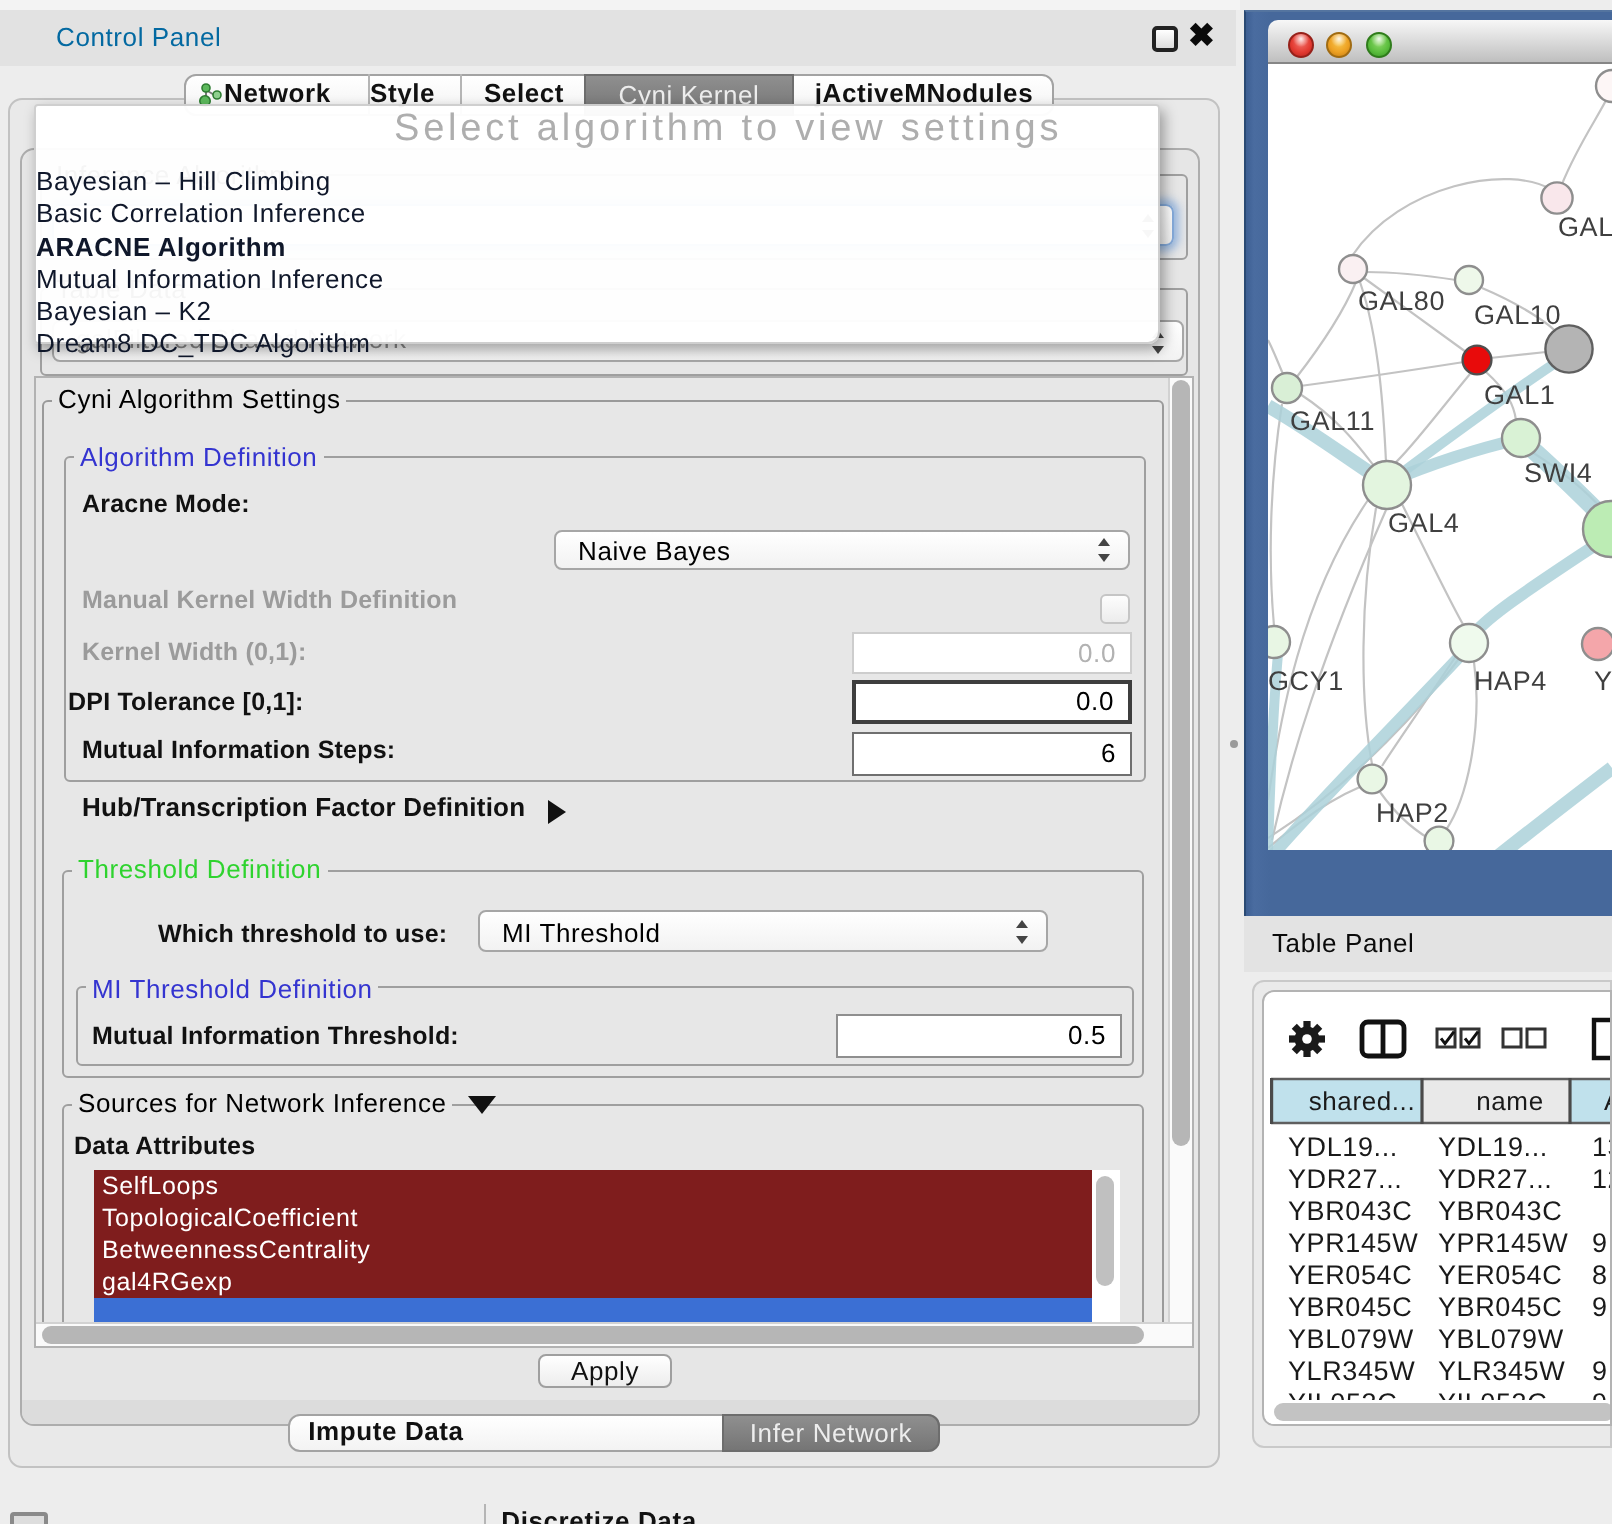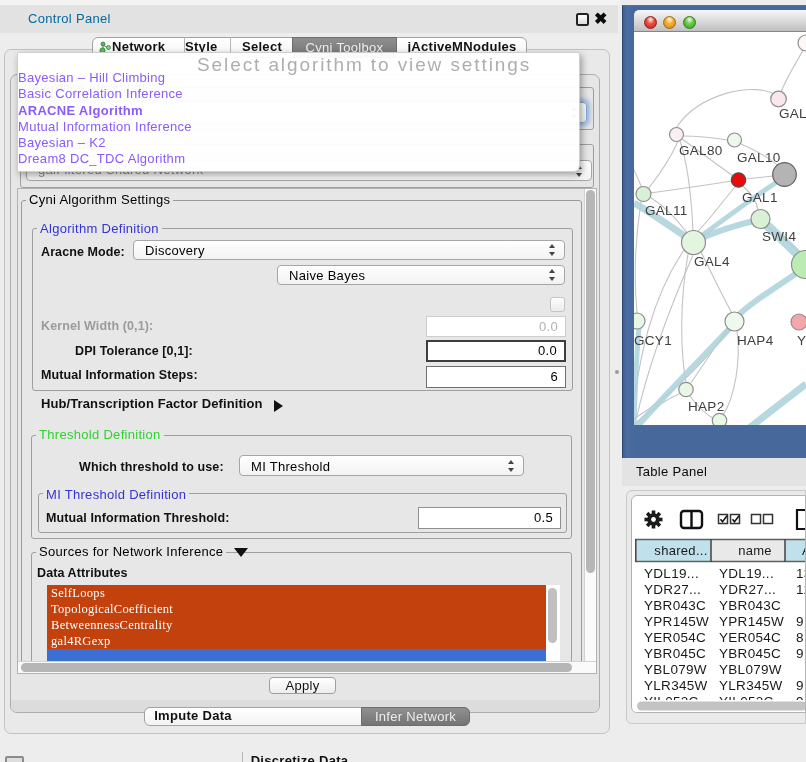--- a/index.html
+++ b/index.html
@@ -47,32 +47,29 @@
 
 <div class="abs" style="left:17px;top:188px;width:580px;height:486px;background:#e7e7e7;border:1px solid #b2b2b2;box-sizing:border-box;"></div>
 <div id="vpclip" class="abs" style="left:18px;top:189px;width:566px;height:472px;overflow:hidden;">
 
   <div class="group" style="left:3px;top:11px;width:561px;height:470px;border-color:#9a9a9a;"></div>
   <div class="gtitle" style="left:8px;top:4px;background:#e7e7e7;color:#000;">Cyni Algorithm Settings</div>
 
   <div class="group" style="left:14px;top:39px;width:541px;height:163px;"></div>
   <div class="gtitle" style="left:19px;top:33px;background:#e7e7e7;color:#3434d0;">Algorithm Definition</div>
   <div class="abs lbl" style="left:23px;top:56px;">Aracne Mode:</div>
-  <div class="combo" style="left:115px;top:51px;width:432px;height:20px;">
-      <span class="ctext" style="line-height:20px;">Discovery</span>
-      <span class="ar"></span>
-    </div>
   <div class="combo" style="left:259px;top:76px;width:288px;height:20px;">
       <span class="ctext" style="line-height:20px;">Naive Bayes</span>
       <span class="ar"></span>
     </div>
+  <div class="abs lbl gray" style="left:23px;top:104px;">Manual Kernel Width Definition</div>
   <div class="abs" style="left:532px;top:108px;width:13px;height:13px;border:1px solid #c5c5c5;border-radius:3px;background:linear-gradient(#fdfdfd,#ececec);"></div>
   <div class="abs lbl gray" style="left:23px;top:130px;">Kernel Width (0,1):</div>
   <div class="field" style="left:408px;top:127px;width:140px;height:21px;border:1px solid #cdcdcd;line-height:19px;padding-right:7px;color:#b2b2b2;">0.0</div>
-  <div class="abs lbl" style="left:33px;top:155px;padding-left:24px;">DPI Tolerance [0,1]:</div>
+  <div class="abs lbl" style="left:16px;top:155px;">DPI Tolerance [0,1]:</div>
   <div class="field" style="left:408px;top:151px;width:140px;height:22px;border:2px solid #3e3e3e;line-height:18px;padding-right:7px;color:#000;">0.0</div>
   <div class="abs lbl" style="left:23px;top:179px;">Mutual Information Steps:</div>
   <div class="field" style="left:408px;top:177px;width:140px;height:22px;border:1px solid #6f6f6f;line-height:20px;padding-right:7px;color:#000;">6</div>
 
   <div class="abs lbl" style="left:23px;top:207px;font-size:13px;">Hub/Transcription Factor Definition</div>
   <div class="abs" style="left:256px;top:211px;width:0;height:0;border-top:6px solid transparent;border-bottom:6px solid transparent;border-left:9px solid #111;"></div>
 
   <div class="group" style="left:13px;top:246px;width:541px;height:104px;"></div>
   <div class="gtitle" style="left:18px;top:239px;background:#e7e7e7;color:#2ed32e;">Threshold Definition</div>
   <div class="abs lbl" style="left:61px;top:271px;">Which threshold to use:</div>
@@ -83,54 +80,54 @@
   <div class="group" style="left:20px;top:304px;width:529px;height:40px;"></div>
   <div class="gtitle" style="left:25px;top:299px;background:#e7e7e7;color:#3434d0;">MI Threshold Definition</div>
   <div class="abs lbl" style="left:28px;top:322px;">Mutual Information Threshold:</div>
   <div class="field" style="left:400px;top:318px;width:143px;height:22px;border:1px solid #8f8f8f;line-height:20px;padding-right:7px;color:#000;">0.5</div>
 
   <div class="group" style="left:13px;top:363px;width:541px;height:112px;"></div>
   <div class="gtitle" style="left:18px;top:356px;background:#e7e7e7;color:#000;">Sources for Network Inference</div>
   <div class="abs" style="left:216px;top:359px;width:0;height:0;border-left:7px solid transparent;border-right:7px solid transparent;border-top:9px solid #111;"></div>
   <div class="abs lbl" style="left:19px;top:377px;">Data Attributes</div>
   <div class="abs" style="left:29px;top:396px;width:513px;height:76px;background:#fff;">
-    <div style="width:499px;background:#c2410c;color:#fff;font-size:12.5px;line-height:16px;padding-left:4px;box-sizing:border-box;font-family:Liberation Serif, serif;">SelfLoops<br>TopologicalCoefficient<br>BetweennessCentrality<br>gal4RGexp</div>
+    <div style="width:499px;background:#7f1d1d;color:#fff;font-size:12.5px;line-height:16px;padding-left:4px;box-sizing:border-box;">SelfLoops<br>TopologicalCoefficient<br>BetweennessCentrality<br>gal4RGexp</div>
     <div style="position:absolute;left:0;top:64px;width:499px;height:12px;background:#3b6fd4;"></div>
     <div style="position:absolute;left:501px;top:3px;width:9px;height:55px;background:#c0c0c0;border-radius:5px;"></div>
   </div>
 </div>
 
 <div class="abs" style="left:584px;top:189px;width:12px;height:472px;background:#fafafa;border-left:1px solid #d2d2d2;box-sizing:border-box;"></div>
 <div class="abs" style="left:585.5px;top:190px;width:9px;height:383px;background:#b6b6b6;border-radius:5px;"></div>
 <div class="abs" style="left:18px;top:661px;width:578px;height:12px;background:#fafafa;border-top:1px solid #d2d2d2;box-sizing:border-box;"></div>
 <div class="abs" style="left:21px;top:662.5px;width:551px;height:9px;background:#b6b6b6;border-radius:5px;"></div>
 
 <div class="abs" style="left:269px;top:677px;width:67px;height:17px;background:linear-gradient(#ffffff,#ededed);border:1px solid #9f9f9f;border-radius:4px;box-sizing:border-box;text-align:center;line-height:15px;">Apply</div>
 
 <div class="abs" style="left:144px;top:707px;width:326px;height:19px;background:linear-gradient(#ffffff,#f3f3f3);border:1px solid #a3a3a3;border-radius:6px;box-sizing:border-box;"></div>
 <div class="abs" style="left:361px;top:707px;width:109px;height:19px;background:linear-gradient(#8f8f8f,#757575);border:1px solid #6d6d6d;border-radius:0 6px 6px 0;box-sizing:border-box;color:#ededed;text-align:center;line-height:18px;">Infer Network</div>
 <div class="abs" style="left:144px;top:707px;width:98px;height:19px;text-align:center;line-height:18px;font-weight:bold;">Impute Data</div>
 <div class="abs" style="left:242px;top:707px;width:113px;height:19px;text-align:center;line-height:18px;font-weight:bold;border-left:1px solid #b5b5b5;margin-top:45px;">Discretize Data</div>
 
 <div class="abs" style="left:92px;top:37px;width:435px;height:21px;background:linear-gradient(#ffffff,#f3f3f3);border:1px solid #a3a3a3;border-radius:6px;box-sizing:border-box;"></div>
-<div class="abs" style="left:292px;top:37px;width:105px;height:21px;background:linear-gradient(#8f8f8f,#757575);border:1px solid #6d6d6d;box-sizing:border-box;color:#ededed;text-align:center;line-height:20px;">Cyni Toolbox</div>
+<div class="abs" style="left:292px;top:37px;width:105px;height:21px;background:linear-gradient(#8f8f8f,#757575);border:1px solid #6d6d6d;box-sizing:border-box;color:#ededed;text-align:center;line-height:20px;">Cyni Kernel</div>
 <div class="abs" style="left:92px;top:37px;width:82px;height:21px;line-height:20px;font-weight:bold;"><svg style="position:absolute;left:7px;top:4px;" width="12" height="13">
       <line x1="4" y1="3" x2="4" y2="9" stroke="#777" stroke-width="1"></line>
       <line x1="4" y1="4" x2="9" y2="7" stroke="#777" stroke-width="1"></line>
       <circle cx="4" cy="3" r="2" fill="#5cb85c" stroke="#2e7d32" stroke-width="0.8"></circle>
       <circle cx="3.5" cy="9.5" r="2.6" fill="#5cb85c" stroke="#2e7d32" stroke-width="0.8"></circle>
       <circle cx="9.5" cy="6.5" r="2" fill="#8fd08f" stroke="#2e7d32" stroke-width="0.8"></circle>
     </svg><span style="margin-left:20px;">Network</span></div>
 <div class="abs" style="left:174px;top:37px;width:56px;height:21px;text-align:left;line-height:20px;font-weight:bold;border-left:1px solid #b5b5b5;margin-left:10px;">Style</div>
 <div class="abs" style="left:230px;top:37px;width:62px;height:21px;text-align:center;line-height:20px;font-weight:bold;border-left:1px solid #b5b5b5;">Select</div>
 <div class="abs" style="left:397px;top:37px;width:130px;height:21px;text-align:center;line-height:20px;font-weight:bold;">jActiveMNodules</div>
 
 <div class="abs" style="left:17px;top:52px;width:563px;height:120px;background:rgba(255,255,255,0.96);border:1px solid rgba(160,160,160,0.5);box-sizing:border-box;border-radius:2px 2px 6px 2px;box-shadow:2px 3px 7px rgba(0,0,0,0.35);z-index:50;">
   <div style="position:absolute;left:179px;top:4px;color:#aeaeae;font-size:19px;letter-spacing:1.9px;line-height:15px;white-space:nowrap;">Select algorithm to view settings</div>
-  <div style="margin-top:17px;line-height:16.3px;padding-left:0;color:#8b5cf6;">Bayesian – Hill Climbing<br>Basic Correlation Inference<br><span class="b">ARACNE Algorithm</span><br>Mutual Information Inference<br>Bayesian – K2<br>Dream8 DC_TDC Algorithm</div>
+  <div style="margin-top:30px;line-height:16.3px;padding-left:0;color:#0f172a;">Bayesian – Hill Climbing<br>Basic Correlation Inference<br><span class="b">ARACNE Algorithm</span><br>Mutual Information Inference<br>Bayesian – K2<br>Dream8 DC_TDC Algorithm</div>
 </div>
 
 <div class="abs" style="left:615px;top:370px;width:4px;height:4px;background:#9a9a9a;border-radius:50%;"></div>
 
 <div class="abs" style="left:5px;top:756px;width:19px;height:16px;border:2px solid #8a8a8a;background:#ddd;border-radius:2px;box-sizing:border-box;"></div>
 
 <div class="abs" style="left:622px;top:5px;width:184px;height:453px;background:linear-gradient(90deg,#3d5f93 0,#4a6ca0 4px,#46689b 12px);border-left:1px solid #2a4a74;border-top:1px solid #54749f;"></div>
 <div class="abs" style="left:634px;top:10px;width:172px;height:22px;background:linear-gradient(#f7f7f7,#bfbfbf);border-bottom:1px solid #868686;border-radius:5px 0 0 0;box-sizing:border-box;"></div>
 <div class="abs" style="left:643.5px;top:15.5px;width:11px;height:11px;border-radius:50%;background:radial-gradient(circle at 50% 22%,rgba(255,255,255,.9) 0%,rgba(255,255,255,.45) 18%,rgba(255,255,255,0) 40%),radial-gradient(circle at 50% 40%,#f2726a 0%,#e33b32 55%,#b5201a 100%);border:0.5px solid #96211a;"></div>
 <div class="abs" style="left:663px;top:15.5px;width:11px;height:11px;border-radius:50%;background:radial-gradient(circle at 50% 22%,rgba(255,255,255,.9) 0%,rgba(255,255,255,.45) 18%,rgba(255,255,255,0) 40%),radial-gradient(circle at 50% 40%,#f8c64e 0%,#eda123 55%,#c27a12 100%);border:0.5px solid #a06b12;"></div>

